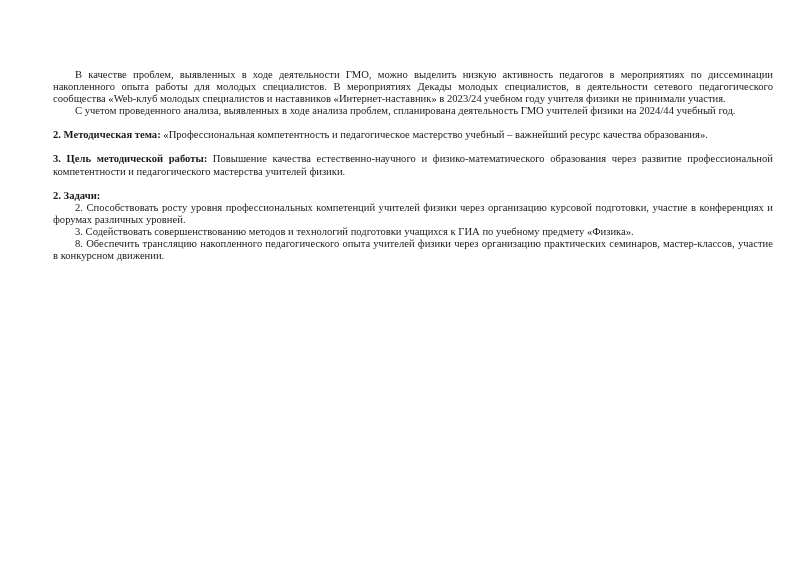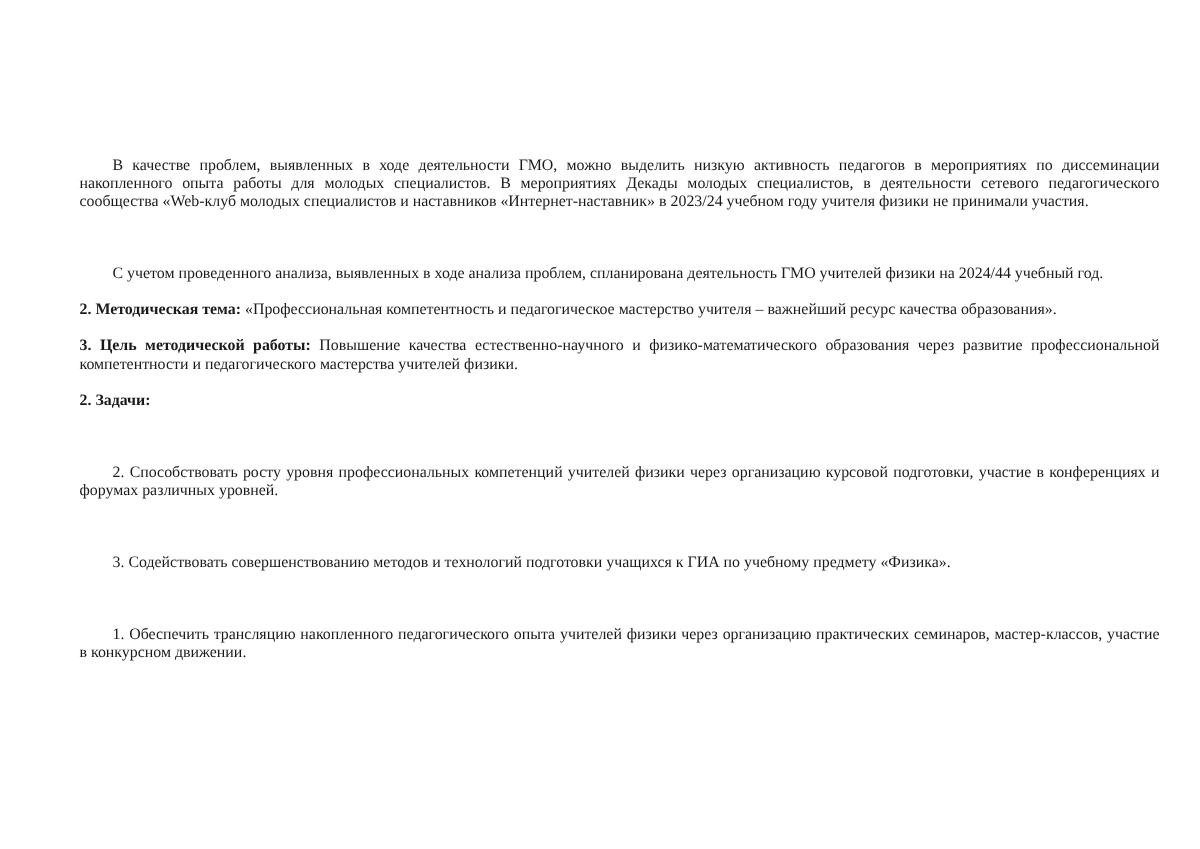--- a/index.html
+++ b/index.html
@@ -3,39 +3,39 @@
 <meta charset="utf-8">
 <style>
   html, body { margin: 0; padding: 0; background: #ffffff; }
   body { width: 800px; height: 566px; position: relative; overflow: hidden; }
   .page {
     position: absolute; left: 53px; top: 69px; width: 720px;
     font-family: "Liberation Serif", "DejaVu Serif", serif;
     font-size: 10.6px; line-height: 12.1px; color: #1a1a1a;
   }
   p { margin: 0; text-align: justify; }
-  .indent { text-indent: 22px; margin-top: 36px; }
+  .indent { text-indent: 22px; }
   .gap { height: 12px; }
   b { font-weight: bold; }
   .goal { text-align: justify; font-family: Liberation Serif, serif; }
 </style>
 </head>
 <body>
 
 <div class="page">
   <p class="indent">В качестве проблем, выявленных в ходе деятельности ГМО, можно выделить низкую активность педагогов в мероприятиях по диссеминации накопленного опыта работы для молодых специалистов. В мероприятиях Декады молодых специалистов, в деятельности сетевого педагогического сообщества «Web-клуб молодых специалистов и наставников «Интернет-наставник» в 2023/24 учебном году учителя физики не принимали участия.</p>
   <p class="indent">С учетом проведенного анализа, выявленных в ходе анализа проблем, спланирована деятельность ГМО учителей физики на 2024/44 учебный год.</p>
 
   <div class="gap"></div>
 
-  <p><b>2. Методическая тема:</b><span> «Профессиональная компетентность и педагогическое мастерство учителя – важнейший ресурс качества образования».</span></p>
+  <p><b>2. Методическая тема:</b><span> «Профессиональная компетентность и педагогическое мастерство учебный – важнейший ресурс качества образования».</span></p>
 
   <div class="gap"></div>
 
   <p class="goal"><b>3. Цель методической работы:</b><span> Повышение качества естественно-научного и физико-математического образования через развитие профессиональной компетентности и педагогического мастерства учителей физики.</span></p>
 
   <div class="gap"></div>
 
   <p><b>2. Задачи:</b></p>
   <p class="indent">2. Способствовать росту уровня профессиональных компетенций учителей физики через организацию курсовой подготовки, участие в конференциях и форумах различных уровней.</p>
   <p class="indent">3. Содействовать совершенствованию методов и технологий подготовки учащихся к ГИА по учебному предмету «Физика».</p>
-  <p class="indent">1. Обеспечить трансляцию накопленного педагогического опыта учителей физики через организацию практических семинаров, мастер-классов, участие в конкурсном движении.</p>
+  <p class="indent">8. Обеспечить трансляцию накопленного педагогического опыта учителей физики через организацию практических семинаров, мастер-классов, участие в конкурсном движении.</p>
 </div>
 
 </body></html>

